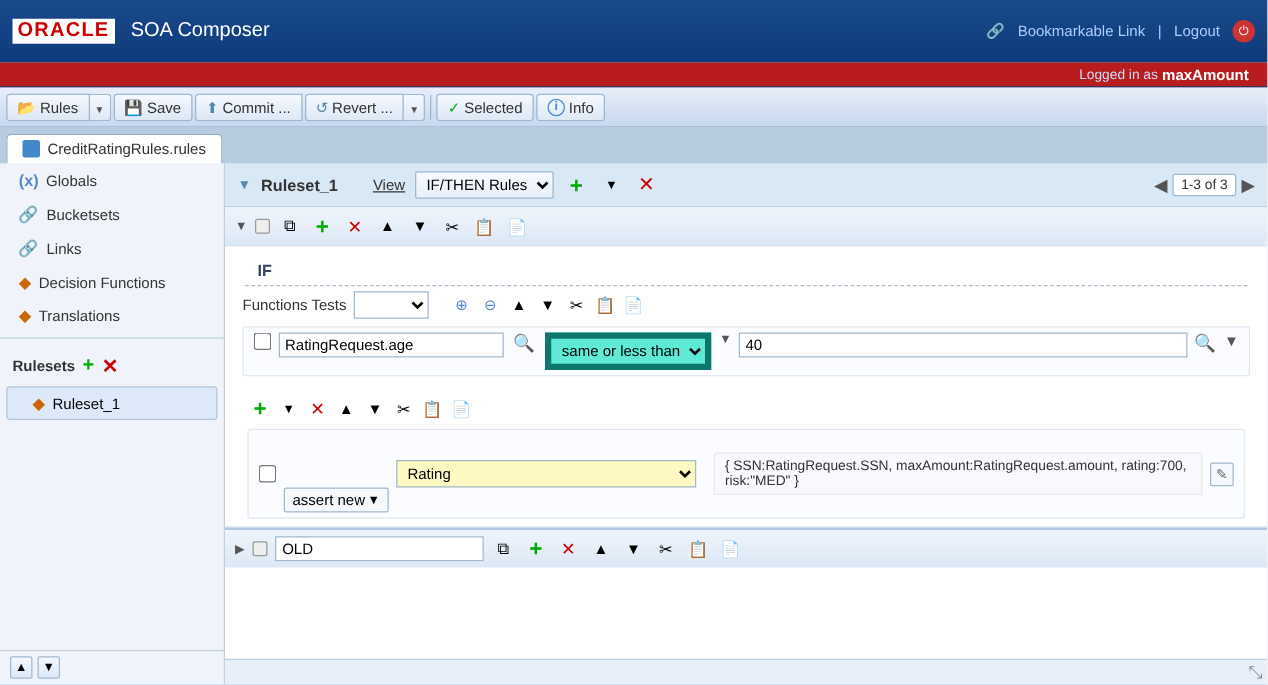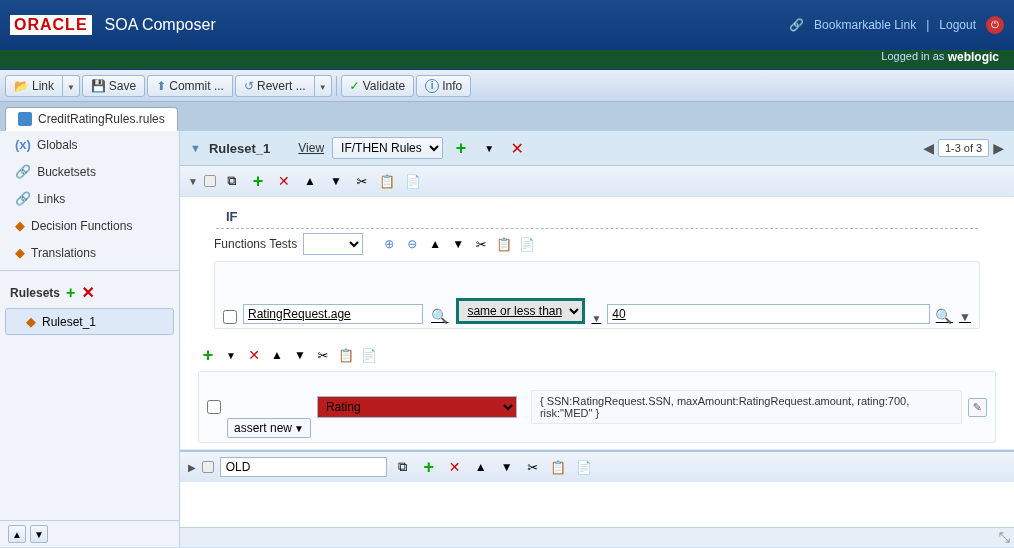--- a/index.html
+++ b/index.html
@@ -8,21 +8,21 @@
     
     .header { background: linear-gradient(180deg, #1a4a8a 0%, #0d3a7a 100%); height: 50px; display: flex; align-items: center; padding: 0 10px; }
     .oracle-logo { display: flex; align-items: center; gap: 5px; }
     .oracle-text { color: #cc0000; font-weight: bold; font-size: 16px; letter-spacing: 1px; background: #fff; padding: 1px 4px; }
     .soa-title { color: #ffffff; font-size: 16px; margin-left: 8px; font-weight: normal; }
     .header-links { margin-left: auto; display: flex; align-items: center; gap: 10px; color: #aaccff; font-size: 12px; }
     .header-links a { color: #aaccff; text-decoration: none; }
     .header-sep { color: #aaccff; }
 
     
-    .login-bar { background: #14532d; height: 20px; display: flex; align-items: flex-start; justify-content: flex-end; padding-right: 15px; border-bottom: 1px solid #0d3a7a; }
+    .login-bar { background: #b91c1c; height: 20px; display: flex; align-items: center; justify-content: flex-end; padding-right: 15px; border-bottom: 1px solid #0d3a7a; }
     .login-bar span { color: #ccddff; font-size: 11px; }
     .login-bar strong { color: #ffffff; font-weight: bold; }
 
     
     .toolbar { background: linear-gradient(180deg, #e8eef8 0%, #c8d8ee 100%); height: 32px; display: flex; align-items: center; padding: 0 5px; gap: 2px; border-bottom: 1px solid #a0b8d0; }
     .tb-btn { display: flex; align-items: center; gap: 3px; padding: 3px 8px; background: linear-gradient(180deg, #f5f8ff 0%, #dde8f5 100%); border: 1px solid #a0b8d0; border-radius: 3px; cursor: pointer; font-size: 12px; color: #333; }
     .tb-sep { width: 1px; height: 20px; background: #a0b8d0; margin: 0 2px; }
     .tb-dropdown { background: linear-gradient(180deg, #f5f8ff 0%, #dde8f5 100%); border: 1px solid #a0b8d0; border-left: none; border-radius: 0 3px 3px 0; padding: 3px 4px; cursor: pointer; }
     .open-group { display: flex; }
     .open-main { border-radius: 3px 0 0 3px; }
@@ -59,44 +59,44 @@
 
     
     .rules-scroll { flex: 1; overflow-y: auto; overflow-x: hidden; background: #ffffff; }
     .rule-block { border-bottom: 1px solid #e0e8f0; }
     .rule-header { background: linear-gradient(180deg, #eef4fb 0%, #dde8f5 100%); padding: 5px 8px; display: flex; align-items: center; gap: 6px; border-bottom: 1px solid #d0e0f0; }
     .rule-name-input { border: 1px solid #a0b8d0; padding: 2px 5px; font-size: 12px; background: #fff; min-width: 120px; }
     .rule-section-label { font-weight: bold; font-size: 13px; color: #334466; padding: 6px 10px 4px 20px; }
     .dotted-line { border-bottom: 1px dashed #aabbcc; margin: 0 10px; }
 
     
-    .if-section { padding: 6px 26px; }
+    .if-section { padding: 6px 6px; }
     .selected-tests-row { display: flex; align-items: center; gap: 6px; padding: 4px 8px; }
     .st-label { font-size: 12px; color: #333; }
     .st-select { border: 1px solid #a0b8d0; padding: 2px 4px; font-size: 12px; background: #fff; width: 60px; }
     .test-icons { display: flex; align-items: center; gap: 3px; margin-left: 10px; }
 
     
-    .condition-row { display: flex; align-items: flex-end; gap: 6px; padding: 4px 8px; background: #fafcff; border: 1px solid #e0e8f0; margin: 2px 8px; border-radius: 2px; text-decoration: underline; }
+    .condition-row { display: flex; align-items: flex-start; gap: 6px; padding: 4px 8px; background: #fafcff; border: 1px solid #e0e8f0; margin: 2px 8px; border-radius: 2px; }
     .cond-checkbox { width: 14px; height: 14px; cursor: pointer; }
     .cond-field { border: 1px solid #a0b8d0; padding: 2px 4px; font-size: 12px; background: #fff; width: 180px; }
     .cond-search { color: #1a6aaa; cursor: pointer; font-size: 14px; margin: 0 2px; }
-    .cond-op-select { border: 3px solid #0f766e; padding: 2px 4px; font-size: 12px; background: #e5e5e5; margin-top: 32px; }
+    .cond-op-select { border: 5px solid #0f766e; padding: 2px 4px; font-size: 12px; background: #5eead4; }
     .cond-dropdown-arrow { color: #555; font-size: 10px; cursor: pointer; }
     .cond-value { border: 1px solid #a0b8d0; padding: 2px 4px; font-size: 12px; background: #fff; flex: 1; }
     .cond-search2 { color: #1a6aaa; cursor: pointer; font-size: 14px; }
     .cond-more { color: #555; cursor: pointer; font-size: 12px; }
 
     
     .then-section { padding: 4px 10px; }
     .then-toolbar { display: flex; align-items: center; gap: 3px; padding: 4px 8px; }
     .action-row { display: flex; align-items: center; gap: 6px; padding: 4px 8px; background: #fafcff; border: 1px solid #e0e8f0; margin: 2px 8px; border-radius: 2px; }
     .action-checkbox { width: 14px; height: 14px; cursor: pointer; }
     .action-dropdown-btn { display: flex; align-items: center; gap: 2px; border: 1px solid #a0b8d0; background: #f5f8ff; padding: 2px 6px; cursor: pointer; border-radius: 2px; font-size: 12px; margin-top: 42px; }
-    .action-type-select { border: 1px solid #a0b8d0; padding: 2px 4px; font-size: 12px; background: #b91c1c; width: 200px; }
+    .action-type-select { border: 1px solid #a0b8d0; padding: 2px 4px; font-size: 12px; background: #fef9c3; width: 240px; }
     .action-value { font-size: 11px; color: #333; margin-left: 8px; flex: 1; background: #f8f8ff; padding: 4px 8px; border: 1px solid #e8e8ee; border-radius: 2px; }
     .action-edit-btn { color: #666; cursor: pointer; border: 1px solid #a0b8d0; background: #f5f8ff; padding: 2px 4px; border-radius: 2px; font-size: 11px; }
 
     
     .bottom-rule-header { background: linear-gradient(180deg, #eef4fb 0%, #dde8f5 100%); padding: 5px 8px; display: flex; align-items: center; gap: 6px; border-top: 1px solid #d0e0f0; }
     .expand-icon { color: #5588aa; font-size: 11px; cursor: pointer; }
     .collapse-arrow { color: #555; font-size: 10px; cursor: pointer; }
   </style>
 </head>
 <body>
@@ -110,28 +110,28 @@
     <span>🔗</span>
     <a href="#">Bookmarkable Link</a>
     <span class="header-sep">|</span>
     <a href="#">Logout</a>
     <span style="width:18px;height:18px;background:#cc3333;border-radius:50%;display:inline-flex;align-items:center;justify-content:center;color:white;font-size:10px;">⏻</span>
   </div>
 </div>
 
 <div class="login-bar">
   <span>Logged in as</span>&nbsp;
-  <strong>weblogic</strong>
+  <strong>maxAmount</strong>
 </div>
 
 <div class="toolbar">
   <div class="open-group">
     <div class="tb-btn open-main">
       <span>📂</span>
-      <span>Link</span>
+      <span>Rules</span>
     </div>
     <div class="tb-dropdown">
       <span class="dropdown-arrow">▼</span>
     </div>
   </div>
 
   <div class="tb-btn">
     <span>💾</span>
     <span>Save</span>
   </div>
@@ -150,21 +150,21 @@
     </div>
     <div class="tb-dropdown">
       <span class="dropdown-arrow">▼</span>
     </div>
   </div>
 
   <div class="tb-sep"></div>
 
   <div class="tb-btn">
     <span style="color:#00aa00;">✓</span>
-    <span>Validate</span>
+    <span>Selected</span>
   </div>
 
   <div class="tb-btn">
     <span style="color:#4488cc;border:1px solid #4488cc;border-radius:50%;width:14px;height:14px;display:inline-flex;align-items:center;justify-content:center;font-size:10px;font-weight:bold;">i</span>
     <span>Info</span>
   </div>
 </div>
 
 <div class="tab-bar">
   <div class="tab active">

